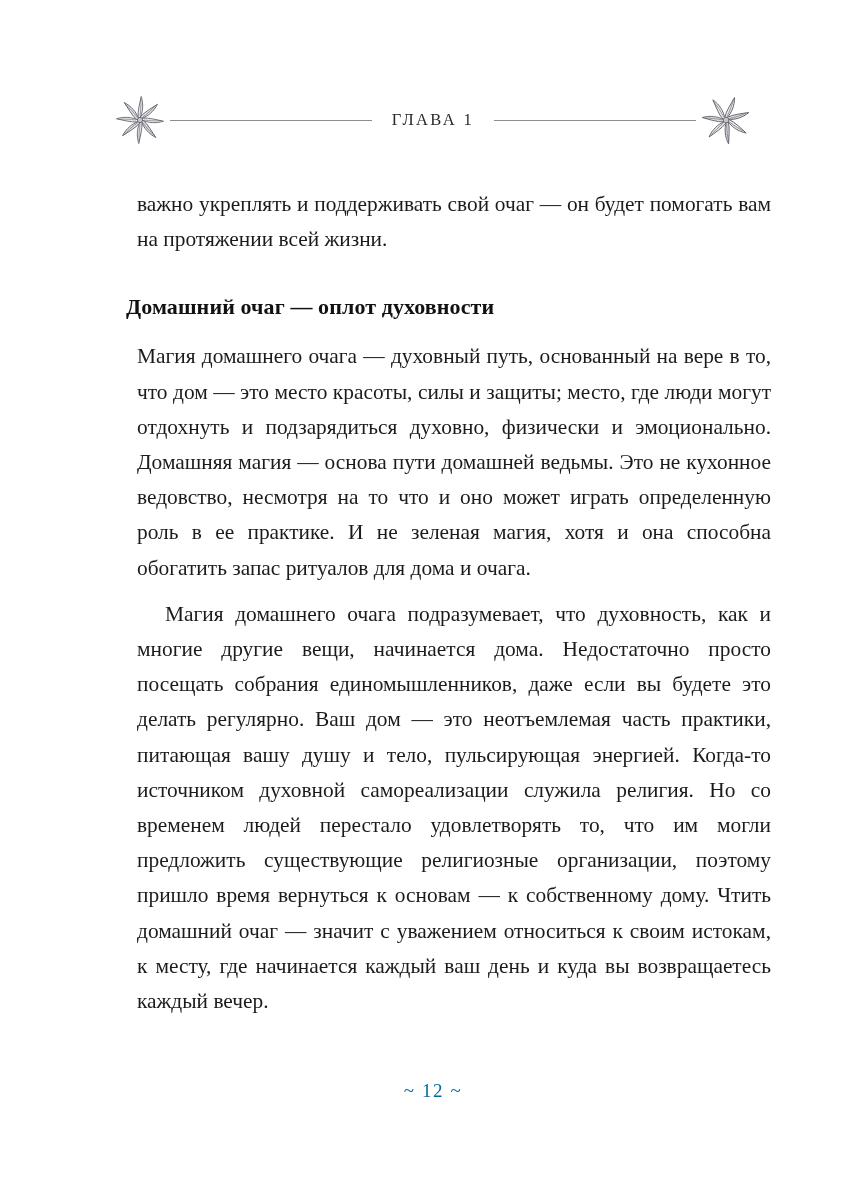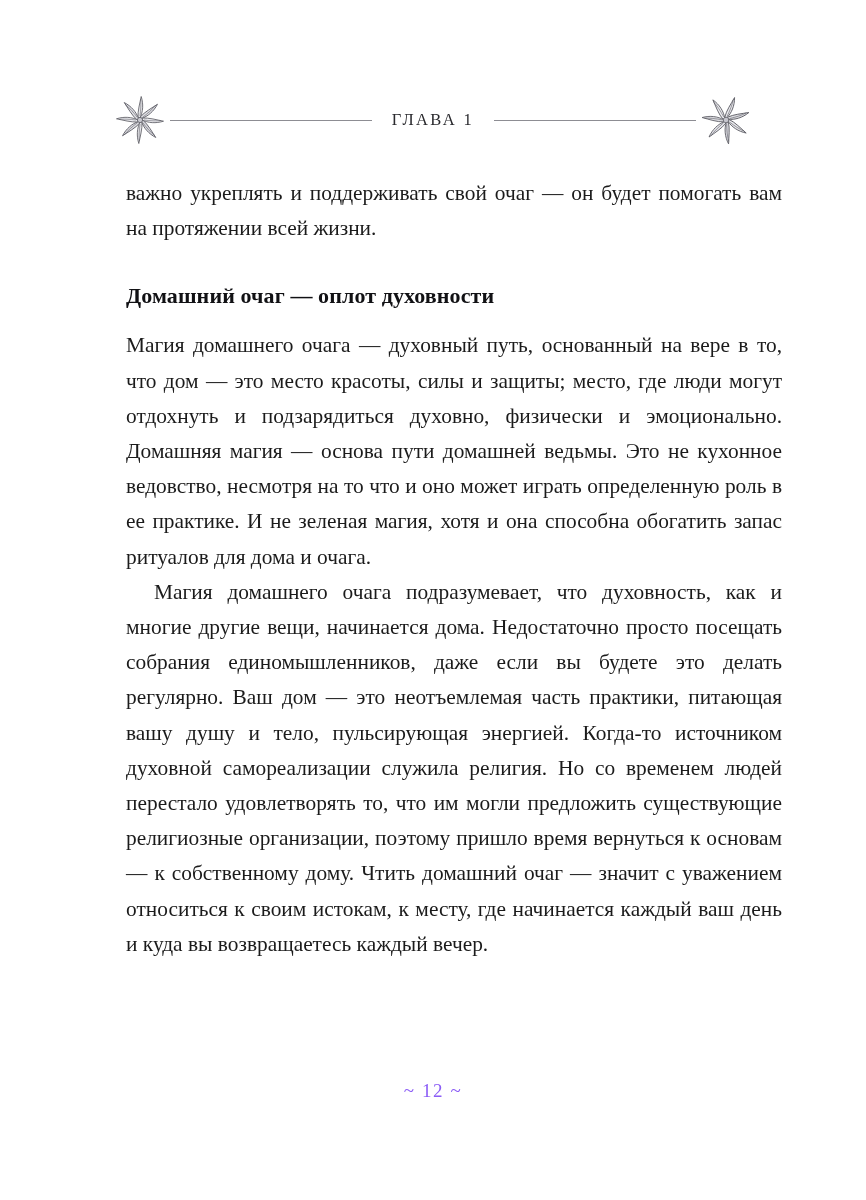--- a/index.html
+++ b/index.html
@@ -64,21 +64,21 @@
 
   
   .text-column {
     position: absolute;
     top: 176px;
     left: 126px;
     width: 656px;
   }
 
   p.body {
-    margin: 0;
+    margin: 11px;
     font-size: 21.4px;
     line-height: 35.2px;
     text-align: justify;
     text-justify: inter-word;
     hyphens: manual;
     color: #1b1b1b;
   }
 
   p.continuation { margin-bottom: 0; }
 
@@ -97,21 +97,21 @@
 
   
   .folio {
     position: absolute;
     left: 0;
     right: 0;
     top: 1080px;
     text-align: center;
     font-size: 19px;
     letter-spacing: 1.6px;
-    color: #8b5cf6;
+    color: #0369a1;
     font-family: Liberation Serif, serif;
   }
 </style>
 </head>
 <body>
 
 <div class="page">
 
   <div class="running-head">
 

